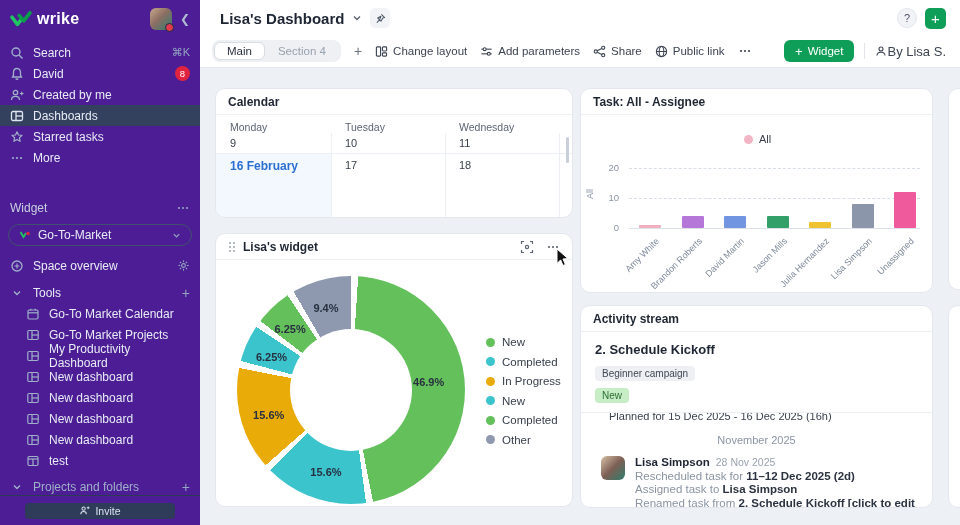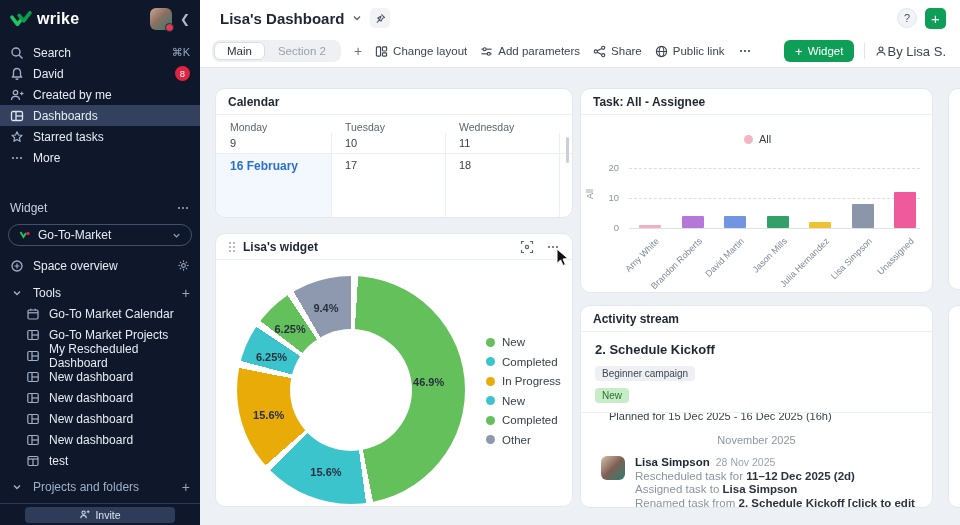--- a/index.html
+++ b/index.html
@@ -2,21 +2,21 @@
 <html><head>
 <meta charset="utf-8">
 <style>
   * { margin:0; padding:0; box-sizing:border-box; }
   html,body { width:960px; height:525px; overflow:hidden;
     font-family:"Liberation Sans", sans-serif; background:#edf1f6; }
   svg { display:block; }
 
   
   .sidebar { position:absolute; left:0; top:0; width:200px; height:525px;
-    background:#0f172a; color:#e7ecf4; font-size:12px; }
+    background:#4c1d95; color:#e7ecf4; font-size:12px; }
   .sb-top { display:flex; align-items:center; height:38px; padding:0 10px; }
   .logo { display:flex; align-items:center; gap:5px; }
   .logo-text { color:#fff; font-weight:bold; font-size:16px; letter-spacing:.3px; }
   .avatar-sq { width:22px; height:22px; border-radius:6px; margin-left:auto; position:relative;
     background:linear-gradient(135deg,#c9a98c 0%,#8d6e63 45%,#2e7d6e 100%); }
   .avatar-sq .dot { position:absolute; right:-2px; bottom:-2px; width:9px; height:9px;
     border-radius:50%; background:#e23b4e; border:1.5px solid #1b2a44; }
   .sb-collapse { margin-left:8px; color:#aebbd2; font-size:12px; cursor:pointer; }
   .sb-row { display:flex; align-items:center; height:21px; padding:0 10px; gap:9px; cursor:pointer; }
   .sb-row .lbl { flex:0 1 auto; }
@@ -25,21 +25,21 @@
   .sb-right { margin-left:auto; color:#93a5c0; font-size:11px; }
   .badge { margin-left:auto; background:#e0243f; color:#fff; border-radius:8px;
     min-width:15px; height:15px; font-size:9.5px; display:flex; align-items:center;
     justify-content:center; padding:0 4px; }
   .sb-section { color:#c7d1e0; }
   .space-pill { margin:6px 8px 4px; border:1px solid #41506d; border-radius:14px; height:22px;
     display:flex; align-items:center; gap:7px; padding:0 10px; cursor:pointer; }
   .space-pill .lbl { font-size:12px; }
   .indent { padding-left:26px; }
   .muted { color:#9fb0c9; }
-  .invite-bar { position:absolute; bottom:0; left:0; width:200px; height:22px;
+  .invite-bar { position:absolute; bottom:0; left:0; width:200px; height:30px;
     border-top:1px solid #2c3a55; display:flex; align-items:center; justify-content:center;text-align:center; }
   .invite-btn { width:150px; height:16px; background:#2e3c59; border-radius:4px;
     display:flex; align-items:center; justify-content:center; gap:5px;
     font-size:10.5px; color:#dbe3ef; cursor:pointer; }
 
   
   .main { position:absolute; left:200px; top:0; width:760px; height:525px; }
   .topbar { position:absolute; left:0; top:0; width:760px; height:68px; background:#fff;
     border-bottom:1px solid #e4e8ee; }
   .title-row { display:flex; align-items:center; height:36px; padding:0 14px 0 20px; }
@@ -267,21 +267,21 @@
         <line x1="6" y1="7" x2="12.2" y2="7" stroke="#9fb0c9" stroke-width="1.2"></line>
       </svg>
     <span class="lbl">Go-To Market Projects</span>
   </div>
   <div class="sb-row indent">
     <svg class="sb-ico" viewBox="0 0 14 14">
         <rect x="1.8" y="2.5" width="10.4" height="9" rx="1.2" stroke="#9fb0c9" stroke-width="1.2" fill="none"></rect>
         <line x1="6" y1="2.5" x2="6" y2="11.5" stroke="#9fb0c9" stroke-width="1.2"></line>
         <line x1="6" y1="7" x2="12.2" y2="7" stroke="#9fb0c9" stroke-width="1.2"></line>
       </svg>
-    <span class="lbl">My Rescheduled Dashboard</span>
+    <span class="lbl">My Productivity Dashboard</span>
   </div>
   <div class="sb-row indent">
     <svg class="sb-ico" viewBox="0 0 14 14">
         <rect x="1.8" y="2.5" width="10.4" height="9" rx="1.2" stroke="#9fb0c9" stroke-width="1.2" fill="none"></rect>
         <line x1="6" y1="2.5" x2="6" y2="11.5" stroke="#9fb0c9" stroke-width="1.2"></line>
         <line x1="6" y1="7" x2="12.2" y2="7" stroke="#9fb0c9" stroke-width="1.2"></line>
       </svg>
     <span class="lbl">New dashboard</span>
   </div>
   <div class="sb-row indent">
@@ -349,21 +349,21 @@
         <svg width="11" height="11" viewBox="0 0 12 12">
             <path d="M7 1.5 L10.5 5 L8.5 5.5 L6.5 9 L5 7.5 L2 10.5 M5 7.5 L3 5.5 L6.5 3.5 Z" stroke="#4a5362" stroke-width="1.1" fill="none" stroke-linejoin="round"></path>
           </svg>
       </span>
       <span class="help-circle">?</span>
       <span class="green-plus">+</span>
     </div>
     <div class="tab-row">
       <div class="tab-group">
         <span class="tab active">Main</span>
-        <span class="tab">Section 2</span>
+        <span class="tab">Section 4</span>
       </div>
       <span class="tab-plus">+</span>
       <span class="tb-btn">
         <svg width="13" height="13" viewBox="0 0 14 14">
             <rect x="1.5" y="2" width="4.5" height="10" rx="1" stroke="#3c4452" stroke-width="1.2" fill="none"></rect>
             <rect x="8" y="2" width="4.5" height="4.5" rx="1" stroke="#3c4452" stroke-width="1.2" fill="none"></rect>
             <rect x="8" y="8.5" width="4.5" height="3.5" rx="1" stroke="#3c4452" stroke-width="1.2" fill="none"></rect>
           </svg>
         <span>Change layout</span>
       </span>

